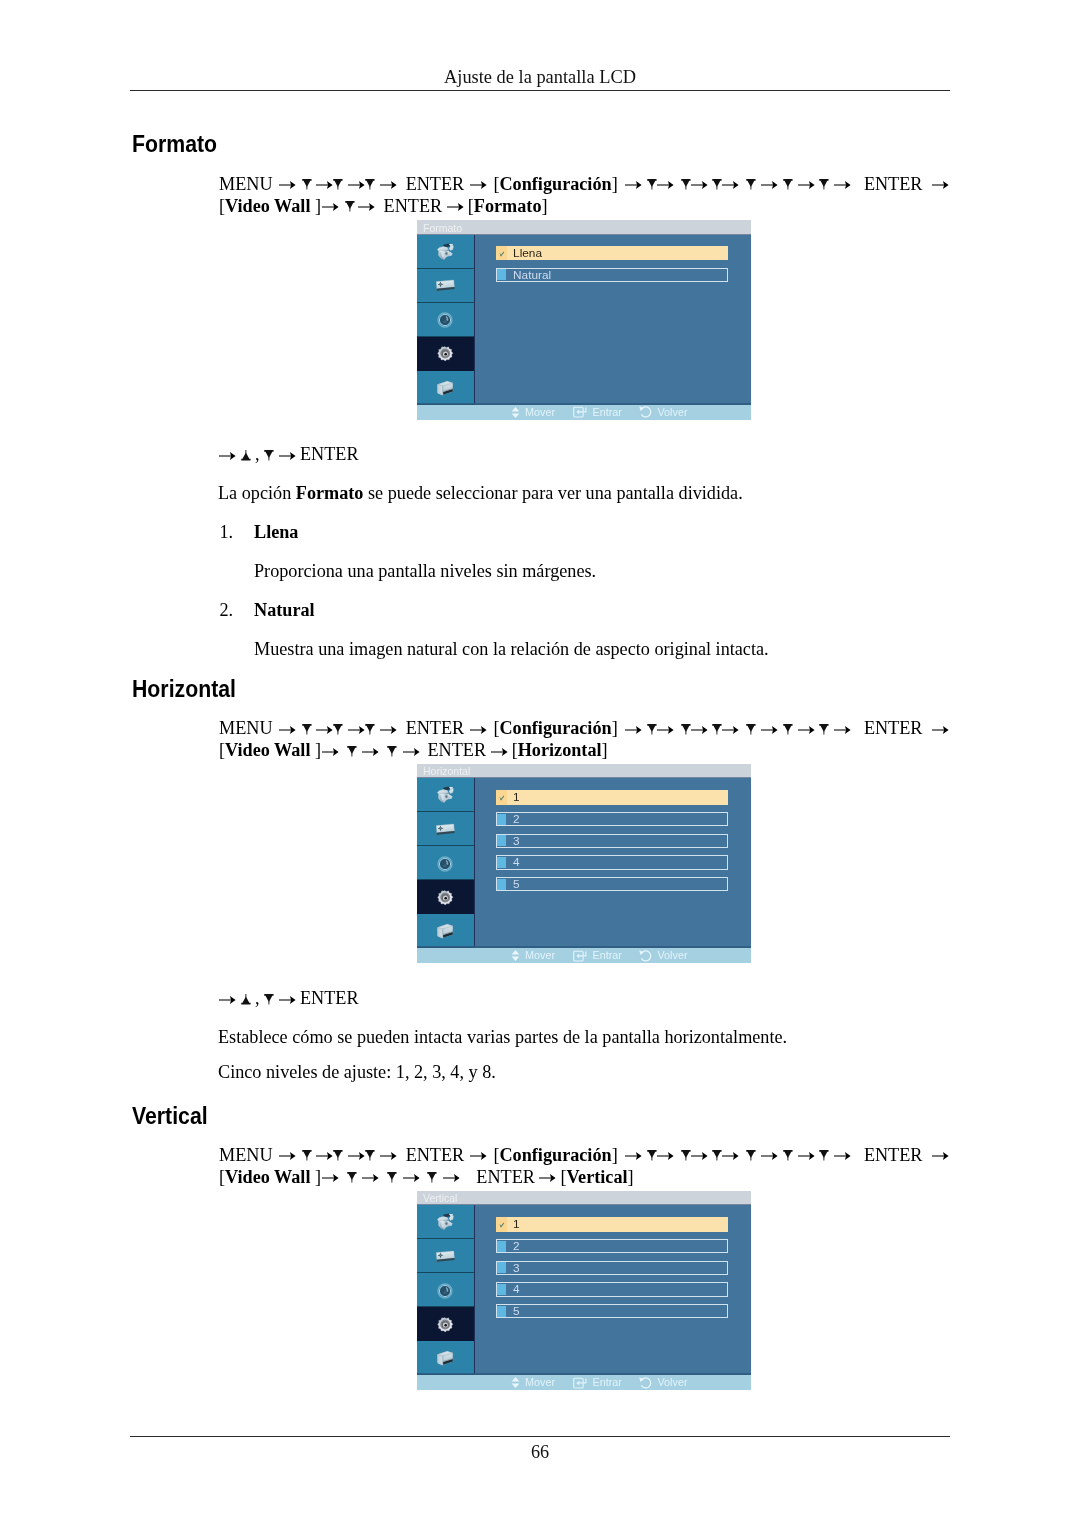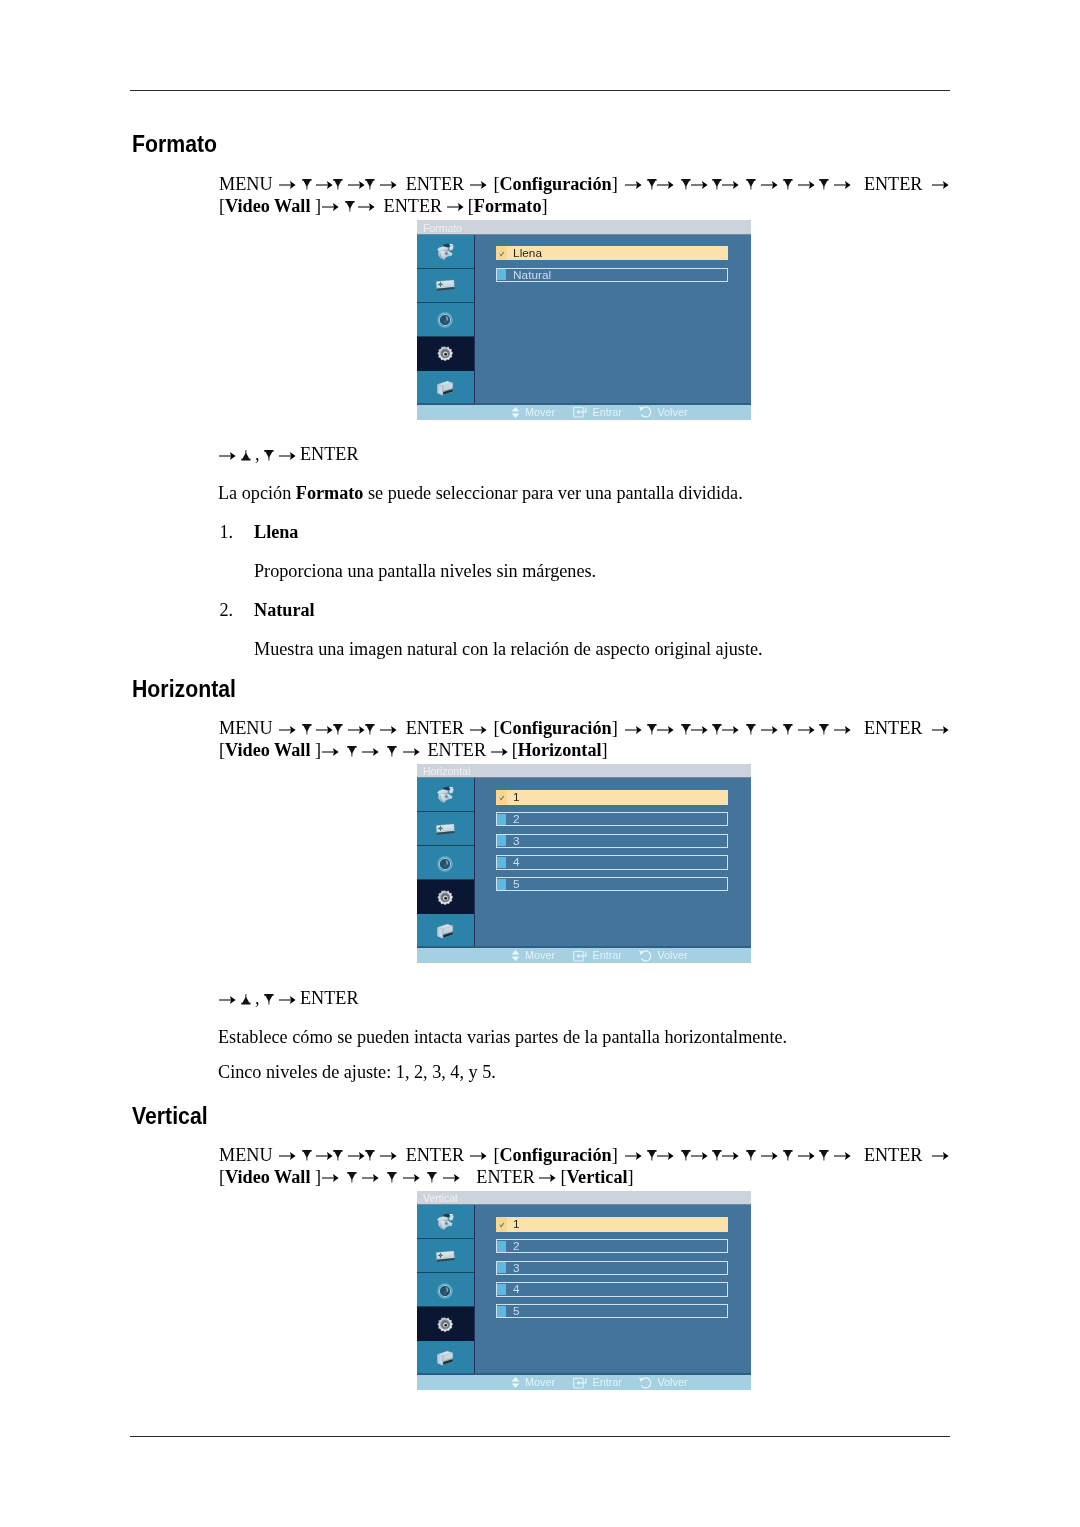--- a/index.html
+++ b/index.html
@@ -32,20 +32,21 @@
   .osd-foot .fi{position:absolute;display:flex;align-items:center;white-space:nowrap;}
   .osd-foot .fi span.l{font-family:"Liberation Sans",sans-serif;line-height:1;filter:blur(.3px);}
   .row{position:absolute;box-sizing:border-box;}
   .row .chip{position:absolute;}
   .row .lbl{position:absolute;font-family:"Liberation Sans",sans-serif;white-space:nowrap;line-height:1;filter:blur(.25px);}
 </style>
 </head>
 <body>
 
 <div class="page">
+  <div class="hdr-text">Ajuste de la pantalla LCD</div>
   <div class="rule" style="top:89.7px"></div>
   <div id="content">
       <div class="sec-h" style="top:132.86px">Formato</div>
       <div class="nav" style="left:219px;top:174.53px"><span>MENU</span><span style="display:inline-block;width:6px"></span><svg class="gl" width="16.6" height="14" viewBox="0 0 16.6 14" style="margin-bottom:-2.6px">
           <path d="M0 7.0 H15.0" fill="none" stroke="#000" stroke-width="1.05"></path>
           <path d="M10.9 3.1 L16.6 7.0 L10.9 10.9 L12.1 7.0 Z" fill="#000"></path>
         </svg><span style="display:inline-block;width:6.5px"></span><svg class="gl" width="9.8" height="14" viewBox="0 0 9.8 14" style="margin-bottom:-2.6px">
           <path d="M0.25 1.1 H9.55 V2.8 L8.3 2.8 L5.75 7.6 L5.35 9.1 L5.35 11.5 H4.45 L4.45 9.1 L4.05 7.6 L1.5 2.8 L0.25 2.8 Z" fill="#111"></path>
         </svg><span style="display:inline-block;width:4.5px"></span><svg class="gl" width="16.6" height="14" viewBox="0 0 16.6 14" style="margin-bottom:-2.6px">
           <path d="M0 7.0 H15.0" fill="none" stroke="#000" stroke-width="1.05"></path>
@@ -264,21 +265,21 @@
         </svg><span style="display:inline-block;width:5.5px"></span><svg class="gl" width="16.6" height="14" viewBox="0 0 16.6 14" style="margin-bottom:-2.6px">
           <path d="M0 7.0 H15.0" fill="none" stroke="#000" stroke-width="1.05"></path>
           <path d="M10.9 3.1 L16.6 7.0 L10.9 10.9 L12.1 7.0 Z" fill="#000"></path>
         </svg><span style="display:inline-block;width:4px"></span><span>ENTER</span></div>
       <div class="txt" style="left:218px;top:483.93px"><span>La opción </span><b>Formato</b><span> se puede seleccionar para ver una pantalla dividida.</span></div>
       <div class="itemnum" style="left:219.5px;top:523.03px">1.</div>
       <div class="itemlbl" style="left:254px;top:523.03px">Llena</div>
       <div class="txt" style="left:254px;top:561.83px"><span>Proporciona una pantalla niveles sin márgenes.</span></div>
       <div class="itemnum" style="left:219.5px;top:600.83px">2.</div>
       <div class="itemlbl" style="left:254px;top:600.83px">Natural</div>
-      <div class="txt" style="left:254px;top:639.73px"><span>Muestra una imagen natural con la relación de aspecto original ajuste.</span></div>
+      <div class="txt" style="left:254px;top:639.73px"><span>Muestra una imagen natural con la relación de aspecto original intacta.</span></div>
       <div class="sec-h" style="top:678.16px">Horizontal</div>
       <div class="nav" style="left:219px;top:719.03px"><span>MENU</span><span style="display:inline-block;width:6px"></span><svg class="gl" width="16.6" height="14" viewBox="0 0 16.6 14" style="margin-bottom:-2.6px">
           <path d="M0 7.0 H15.0" fill="none" stroke="#000" stroke-width="1.05"></path>
           <path d="M10.9 3.1 L16.6 7.0 L10.9 10.9 L12.1 7.0 Z" fill="#000"></path>
         </svg><span style="display:inline-block;width:6.5px"></span><svg class="gl" width="9.8" height="14" viewBox="0 0 9.8 14" style="margin-bottom:-2.6px">
           <path d="M0.25 1.1 H9.55 V2.8 L8.3 2.8 L5.75 7.6 L5.35 9.1 L5.35 11.5 H4.45 L4.45 9.1 L4.05 7.6 L1.5 2.8 L0.25 2.8 Z" fill="#111"></path>
         </svg><span style="display:inline-block;width:4.5px"></span><svg class="gl" width="16.6" height="14" viewBox="0 0 16.6 14" style="margin-bottom:-2.6px">
           <path d="M0 7.0 H15.0" fill="none" stroke="#000" stroke-width="1.05"></path>
           <path d="M10.9 3.1 L16.6 7.0 L10.9 10.9 L12.1 7.0 Z" fill="#000"></path>
         </svg><span style="display:inline-block;width:0.5px"></span><svg class="gl" width="9.8" height="14" viewBox="0 0 9.8 14" style="margin-bottom:-2.6px">
@@ -507,21 +508,21 @@
           <path d="M10.9 3.1 L16.6 7.0 L10.9 10.9 L12.1 7.0 Z" fill="#000"></path>
         </svg><span style="display:inline-block;width:5.5px"></span><svg class="gl" width="9.8" height="14" viewBox="0 0 9.8 14" style="margin-bottom:-2.6px">
           <path d="M4.45 1.1 H5.35 V3.5 L5.75 5.0 L8.3 9.8 H9.55 V11.5 H0.25 V9.8 H1.5 L4.05 5.0 L4.45 3.5 Z" fill="#111"></path>
         </svg><span> , </span><svg class="gl" width="9.8" height="14" viewBox="0 0 9.8 14" style="margin-bottom:-2.6px">
           <path d="M0.25 1.1 H9.55 V2.8 L8.3 2.8 L5.75 7.6 L5.35 9.1 L5.35 11.5 H4.45 L4.45 9.1 L4.05 7.6 L1.5 2.8 L0.25 2.8 Z" fill="#111"></path>
         </svg><span style="display:inline-block;width:5.5px"></span><svg class="gl" width="16.6" height="14" viewBox="0 0 16.6 14" style="margin-bottom:-2.6px">
           <path d="M0 7.0 H15.0" fill="none" stroke="#000" stroke-width="1.05"></path>
           <path d="M10.9 3.1 L16.6 7.0 L10.9 10.9 L12.1 7.0 Z" fill="#000"></path>
         </svg><span style="display:inline-block;width:4px"></span><span>ENTER</span></div>
       <div class="txt" style="left:218px;top:1027.53px"><span>Establece cómo se pueden intacta varias partes de la pantalla horizontalmente.</span></div>
-      <div class="txt" style="left:218px;top:1062.53px"><span>Cinco niveles de ajuste: 1, 2, 3, 4, y 5.</span></div>
+      <div class="txt" style="left:218px;top:1062.53px"><span>Cinco niveles de ajuste: 1, 2, 3, 4, y 8.</span></div>
       <div class="sec-h" style="top:1104.56px">Vertical</div>
       <div class="nav" style="left:219px;top:1145.53px"><span>MENU</span><span style="display:inline-block;width:6px"></span><svg class="gl" width="16.6" height="14" viewBox="0 0 16.6 14" style="margin-bottom:-2.6px">
           <path d="M0 7.0 H15.0" fill="none" stroke="#000" stroke-width="1.05"></path>
           <path d="M10.9 3.1 L16.6 7.0 L10.9 10.9 L12.1 7.0 Z" fill="#000"></path>
         </svg><span style="display:inline-block;width:6.5px"></span><svg class="gl" width="9.8" height="14" viewBox="0 0 9.8 14" style="margin-bottom:-2.6px">
           <path d="M0.25 1.1 H9.55 V2.8 L8.3 2.8 L5.75 7.6 L5.35 9.1 L5.35 11.5 H4.45 L4.45 9.1 L4.05 7.6 L1.5 2.8 L0.25 2.8 Z" fill="#111"></path>
         </svg><span style="display:inline-block;width:4.5px"></span><svg class="gl" width="16.6" height="14" viewBox="0 0 16.6 14" style="margin-bottom:-2.6px">
           <path d="M0 7.0 H15.0" fill="none" stroke="#000" stroke-width="1.05"></path>
           <path d="M10.9 3.1 L16.6 7.0 L10.9 10.9 L12.1 7.0 Z" fill="#000"></path>
         </svg><span style="display:inline-block;width:0.5px"></span><svg class="gl" width="9.8" height="14" viewBox="0 0 9.8 14" style="margin-bottom:-2.6px">
@@ -745,13 +746,14 @@
                 <path d="M3.0 2.6 A5 5 0 1 1 2.4 8.4" fill="none" stroke="#eaf6fb" stroke-width="1.25"></path>
                 <path d="M0.2 0.6 L5.0 2.0 L1.6 5.1 Z" fill="#eaf6fb"></path>
               </svg>
             </span>
             <span class="l" style="margin-left:5.5px;font-size:10.8px;color:#e2f3fa">Volver</span>
           </div>
         </div>
       </div>
     </div>
   <div class="rule" style="top:1435.7px"></div>
+  <div class="ftr-num">66</div>
 </div>
 
 </body></html>

